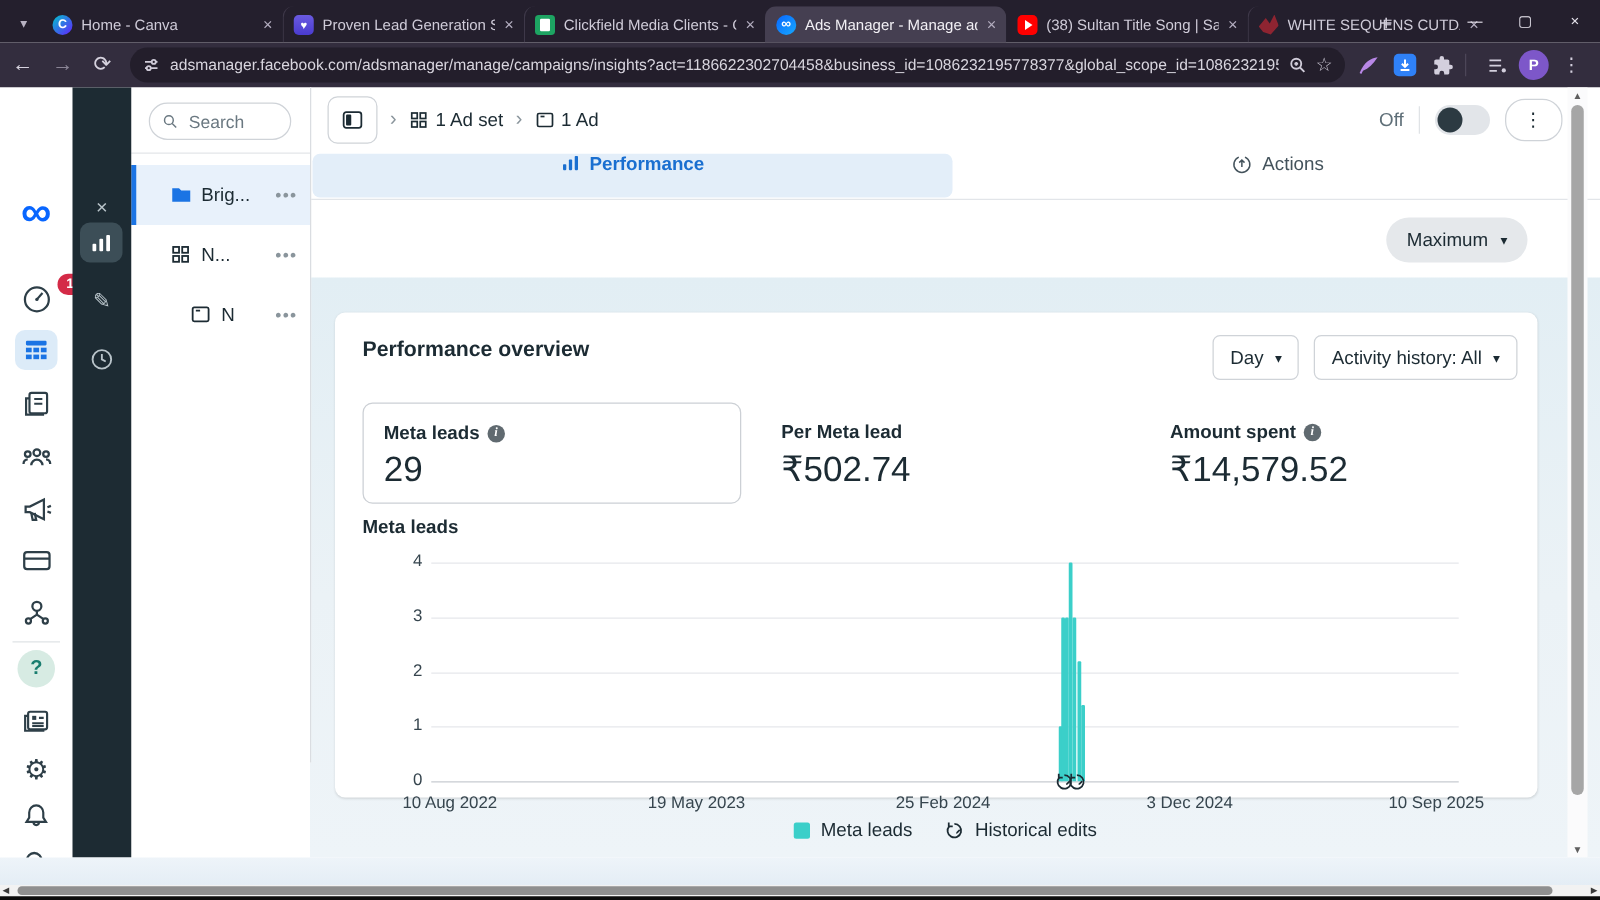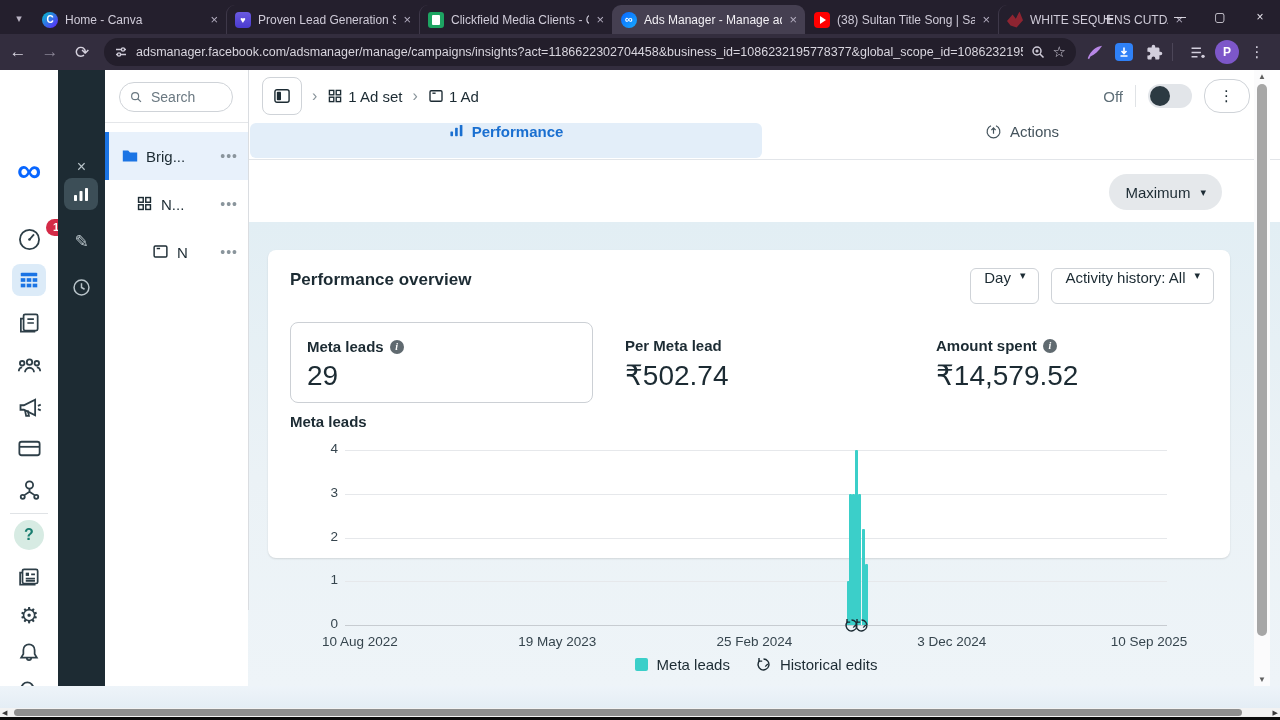--- a/index.html
+++ b/index.html
@@ -66,21 +66,21 @@
   .tree{position:absolute;left:105px;top:70px;width:143px;height:540px;background:#fff;border-right:1px solid #dadde1;z-index:2;}
   .searchbox{position:absolute;left:14px;top:12px;width:114px;height:30px;border:1px solid #cfd3d8;border-radius:16px;
              display:flex;align-items:center;padding:0 9px;gap:6px;box-sizing:border-box;}
   .searchbox input{border:0;outline:0;width:70px;font-size:14px;color:#1c2b33;font-family:inherit;background:transparent;}
   .searchbox input::placeholder{color:#6a7881;}
   .tree-div{position:absolute;left:0;top:52px;width:143px;height:1px;background:#e4e6e9;}
   .tree-list{position:absolute;left:0;top:62px;width:143px;}
   .tree-item{height:48px;display:flex;align-items:center;gap:7px;padding-left:14px;box-sizing:border-box;}
   .tree-item.lvl1{padding-left:31px;}
   .tree-item.lvl2{padding-left:47px;}
-  .tree-item.sel{background:#e8f1fb;border-left:4px solid #1b74e4;padding-left:12px;}
+  .tree-item.sel{background:#e8f1fb;border-left:4px solid #1b74e4;padding-left:27px;}
   .tree-item .tlabel{flex:1;font-size:15px;color:#1c2b33;white-space:nowrap;overflow:hidden;}
   .tree-item .tdots{color:#8a959c;font-size:14px;letter-spacing:1px;padding-right:10px;}
   .ticon{width:18px;height:18px;flex:none;display:flex;}
   
   .main{position:absolute;left:248px;top:70px;width:1032px;height:616px;background:#fff;}
   .hdr{position:absolute;left:0;top:0;width:1032px;height:52px;display:flex;align-items:center;padding:0 30px 0 14px;box-sizing:border-box;gap:8px;}
   .panelbtn{width:38px;height:36px;border:1px solid #cfd3d8;border-radius:8px;display:flex;align-items:center;justify-content:center;flex:none;}
   .chip{height:30px;background:#e8f1fc;border-radius:6px;display:flex;align-items:center;gap:7px;padding:0 10px;margin-left:8px;}
   .chip span{font-size:15px;color:#1a6fd0;white-space:nowrap;}
   .crumb-sep{color:#8a959c;font-size:16px;margin:0 2px;}
@@ -92,24 +92,24 @@
   .knob{position:absolute;left:2px;top:2px;width:20px;height:20px;border-radius:50%;background:#2c3a42;}
   .morebtn{width:44px;height:32px;border:1px solid #cfd3d8;border-radius:16px;display:flex;align-items:center;justify-content:center;
            color:#1c2b33;font-size:15px;letter-spacing:1px;}
   .viewtabs{position:absolute;left:0;top:52px;width:1032px;height:38px;border-bottom:1px solid #e2e5e9;box-sizing:border-box;display:flex;}
   .vtab{flex:1;display:flex;align-items:flex-start;justify-content:center;gap:8px;font-size:15px;color:#44535c;margin:1px 2px;border-radius:6px;}
   .vtab.active{background:#e3eef9;color:#1a6fd0;font-weight:bold;}
   .scrollarea{position:absolute;left:0;top:90px;width:1032px;height:526px;background:#fff;}
   .maxbtn{position:absolute;right:58px;top:14px;height:36px;background:#e5e8eb;border-radius:18px;display:flex;align-items:center;
           gap:10px;padding:0 16px;font-size:15px;color:#1c2b33;}
   .tint{position:absolute;left:0;top:62px;width:1032px;height:464px;background:linear-gradient(180deg,#e2eef4,#ebf2f6 55%,#eef4f8);}
-  .card{position:absolute;left:20px;top:90px;width:962px;height:308px;background:#fff;border-radius:8px;box-shadow:0 1px 2px rgba(0,0,0,.12);}
+  .card{position:absolute;left:20px;top:90px;width:962px;height:388px;background:#fff;border-radius:8px;box-shadow:0 1px 2px rgba(0,0,0,.12);}
   .ov-title{position:absolute;left:22px;top:20px;font-size:17px;font-weight:bold;color:#1c2b33;}
   .controls{position:absolute;right:16px;top:18px;display:flex;gap:12px;}
-  .ctl{height:36px;border:1px solid #cfd3d8;border-radius:6px;display:flex;gap:9px;padding:0 13px;
+  .ctl{height:36px;border:1px solid #cfd3d8;border-radius:6px;display:flex;align-items:center;gap:9px;padding:0 13px;
        font-size:15px;color:#1c2b33;box-sizing:border-box;background:#fff;}
   .caret{font-size:11px;color:#1c2b33;}
   .metric{position:absolute;top:72px;width:303px;height:81px;box-sizing:border-box;padding:15px 16px;}
   .metric.boxed{border:1px solid #ccd0d5;border-radius:8px;}
   .mlabel{display:flex;align-items:center;gap:6px;font-size:15px;font-weight:bold;color:#1c2b33;}
   .info{width:14px;height:14px;border-radius:50%;background:#606a70;color:#fff;font-size:10px;font-style:italic;font-weight:bold;
         display:flex;align-items:center;justify-content:center;font-family:"Liberation Serif","DejaVu Serif",serif;}
   .mvalue{margin-top:5px;font-size:28px;color:#1c2b33;}
   .chart-title{position:absolute;left:22px;top:163px;font-size:15px;font-weight:bold;color:#1c2b33;}
   .ylabels{position:absolute;left:24px;top:200px;width:46px;height:175px;}

